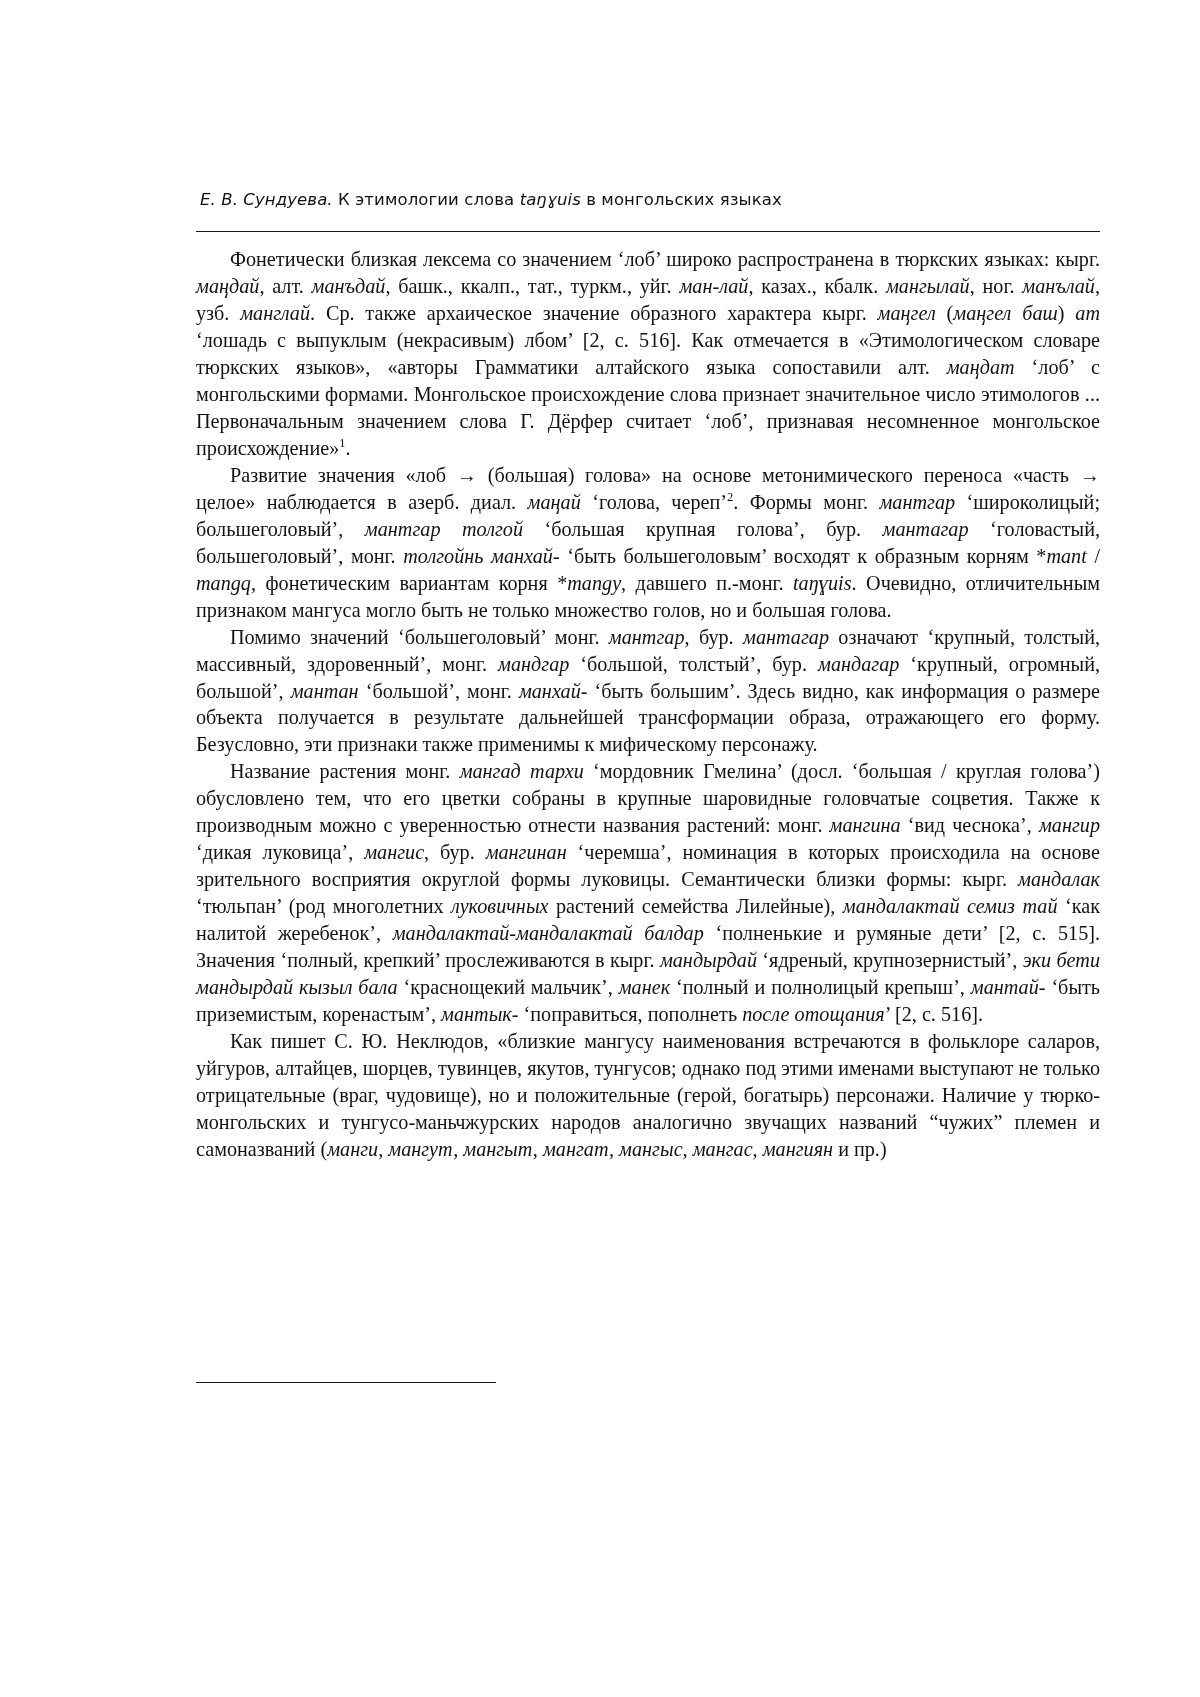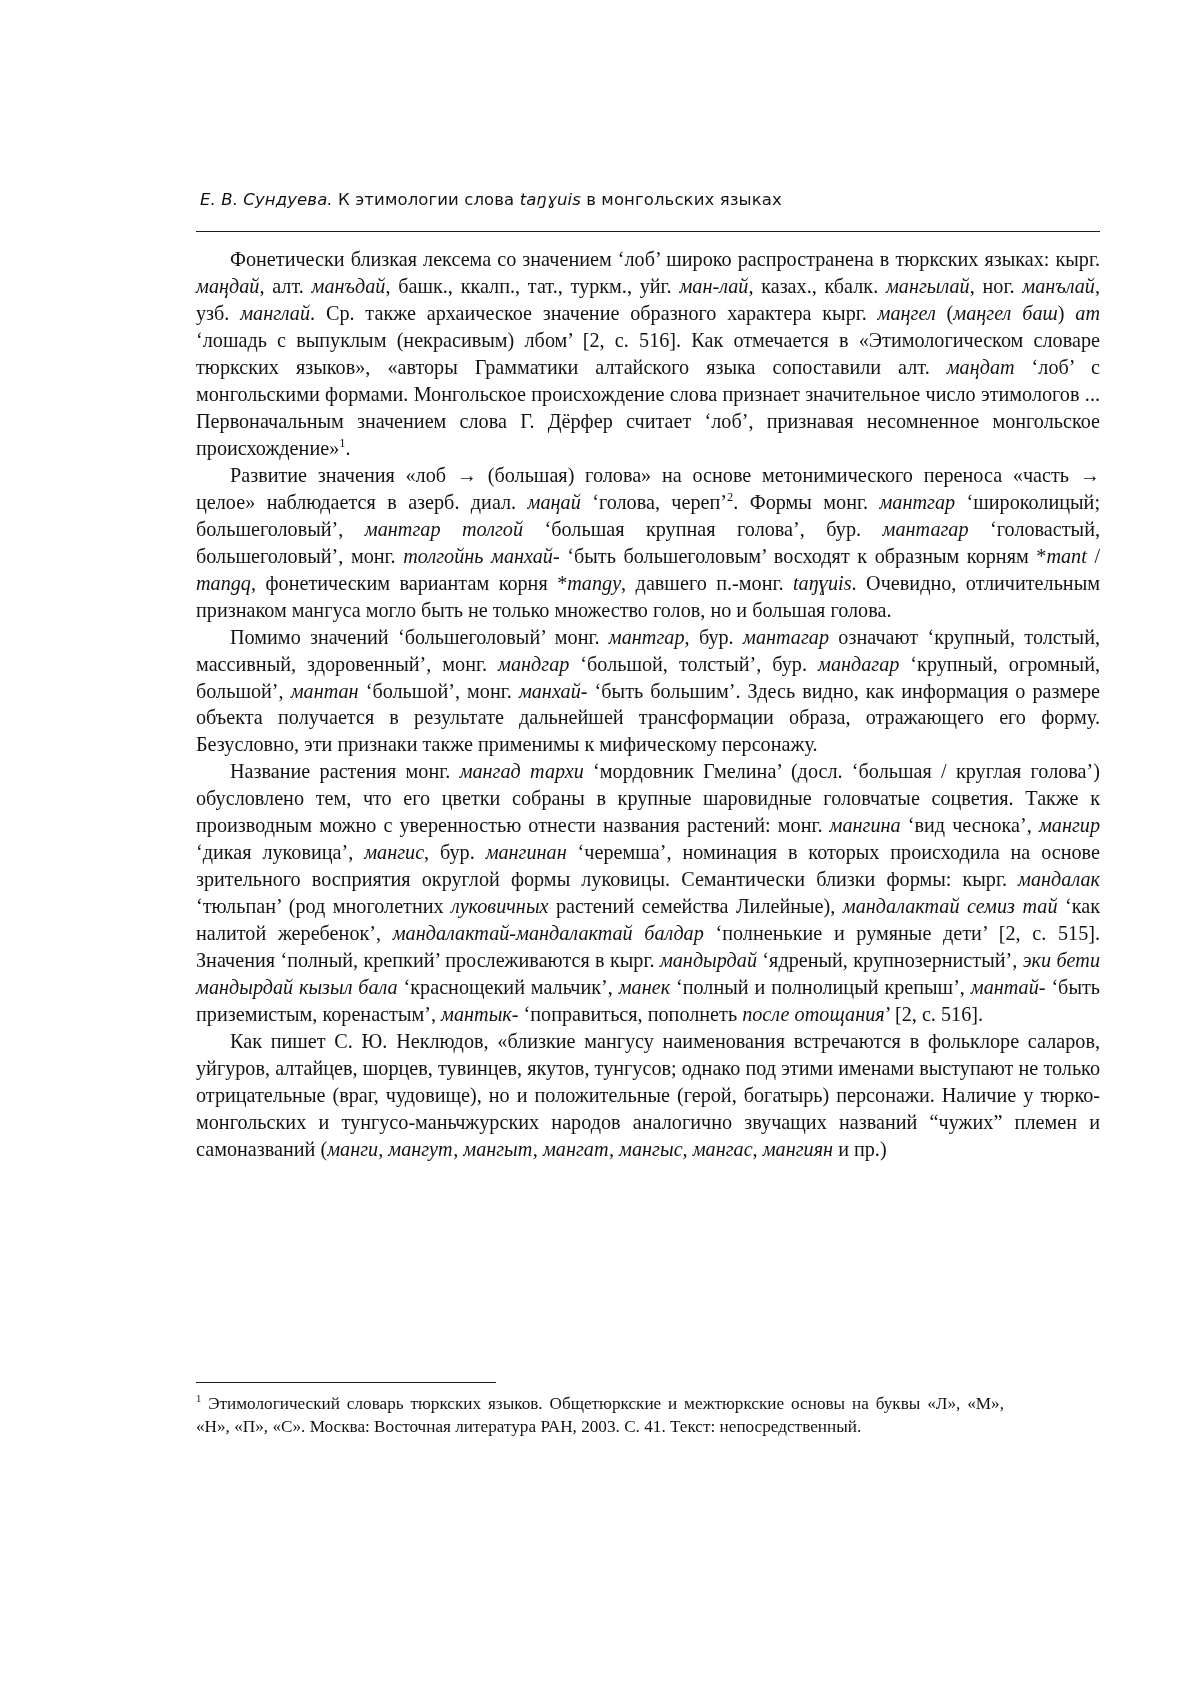--- a/index.html
+++ b/index.html
@@ -103,16 +103,15 @@
     <p>Развитие значения «лоб → (большая) голова» на основе метонимического переноса «часть → целое» наблюдается в азерб. диал. <i>маңай</i> ‘голова, череп’<sup>2</sup>. Формы монг. <i>мантгар</i> ‘широколицый; большеголовый’, <i>мантгар толгой</i> ‘большая крупная голова’, бур. <i>мантагар</i> ‘головастый, большеголовый’, монг. <i>толгойнь манхай-</i> ‘быть большеголовым’ восходят к образным корням *<i>mant</i> / <i>mangq</i>, фонетическим вариантам корня *<i>mangy</i>, давшего п.-монг. <i>taŋɣuis</i>. Очевидно, отличительным признаком мангуса могло быть не только множество голов, но и большая голова.</p>
     <p>Помимо значений ‘большеголовый’ монг. <i>мантгар</i>, бур. <i>мантагар</i> означают ‘крупный, толстый, массивный, здоровенный’, монг. <i>мандгар</i> ‘большой, толстый’, бур. <i>мандагар</i> ‘крупный, огромный, большой’, <i>мантан</i> ‘большой’, монг. <i>манхай-</i> ‘быть большим’. Здесь видно, как информация о размере объекта получается в результате дальнейшей трансформации образа, отражающего его форму. Безусловно, эти признаки также применимы к мифическому персонажу.</p>
     <p>Название растения монг. <i>мангад тархи</i> ‘мордовник Гмелина’ (досл. ‘большая / круглая голова’) обусловлено тем, что его цветки собраны в крупные шаровидные головчатые соцветия. Также к производным можно с уверенностью отнести названия растений: монг. <i>мангина</i> ‘вид чеснока’, <i>мангир</i> ‘дикая луковица’, <i>мангис</i>, бур. <i>мангинан</i> ‘черемша’, номинация в которых происходила на основе зрительного восприятия округлой формы луковицы. Семантически близки формы: кырг. <i>мандалак</i> ‘тюльпан’ (род многолетних <i>луковичных</i> растений семейства Лилейные), <i>мандалактай семиз тай</i> ‘как налитой жеребенок’, <i>мандалактай-мандалактай балдар</i> ‘полненькие и румяные дети’ [2, с. 515]. Значения ‘полный, крепкий’ прослеживаются в кырг. <i>мандырдай</i> ‘ядреный, крупнозернистый’, <i>эки бети мандырдай кызыл бала</i> ‘краснощекий мальчик’, <i>манек</i> ‘полный и полнолицый крепыш’, <i>мантай-</i> ‘быть приземистым, коренастым’, <i>мантык-</i> ‘поправиться, пополнеть <i>после отощания</i>’ [2, с. 516].</p>
     <p>Как пишет С. Ю. Неклюдов, «близкие мангусу наименования встречаются в фольклоре саларов, уйгуров, алтайцев, шорцев, тувинцев, якутов, тунгусов; однако под этими именами выступают не только отрицательные (враг, чудовище), но и положительные (герой, богатырь) персонажи. Наличие у тюрко-монгольских и тунгусо-маньчжурских народов аналогично звучащих названий “чужих” племен и самоназваний (<i>манги, мангут, мангыт, мангат, мангыс, мангас, мангиян</i> и пр.)</p>
   </div>
 
 </div>
 
 <div class="footnote-area">
   <hr class="footnote-rule">
-  <p class="footnote"><sup>1</sup> Этимологический словарь тюркских языков. Общетюркские и межтюркские основы на буквы «Л», «М», «Н», «П», «С». Москва: Восточная литература РАН, 2003. С. 41. Текст: непосредственный.</p>
 </div>
 
 <div class="page-number">21</div>
 
 </body></html>

